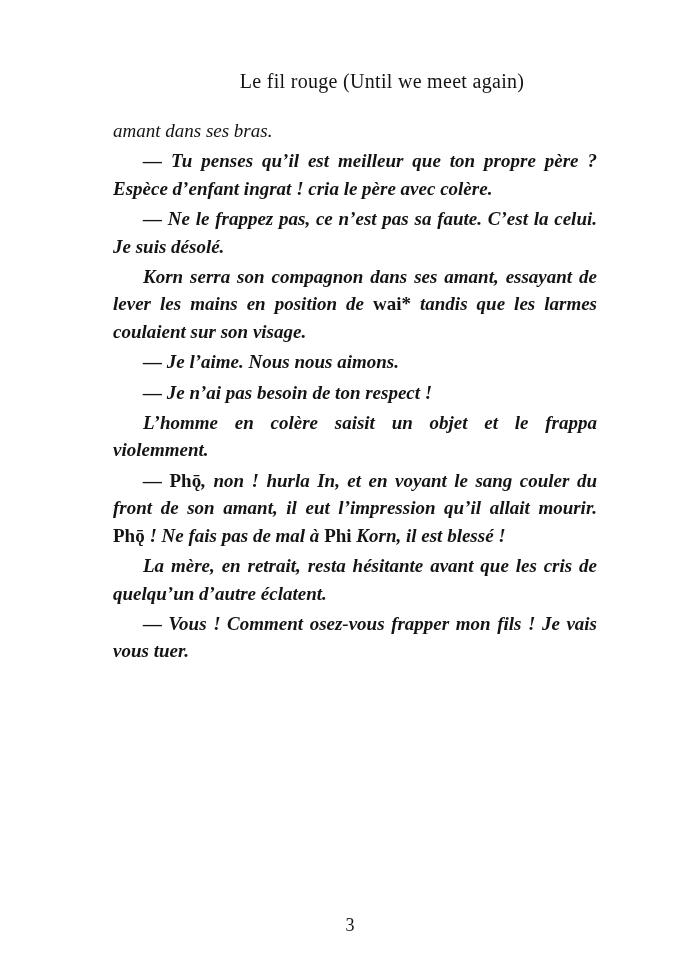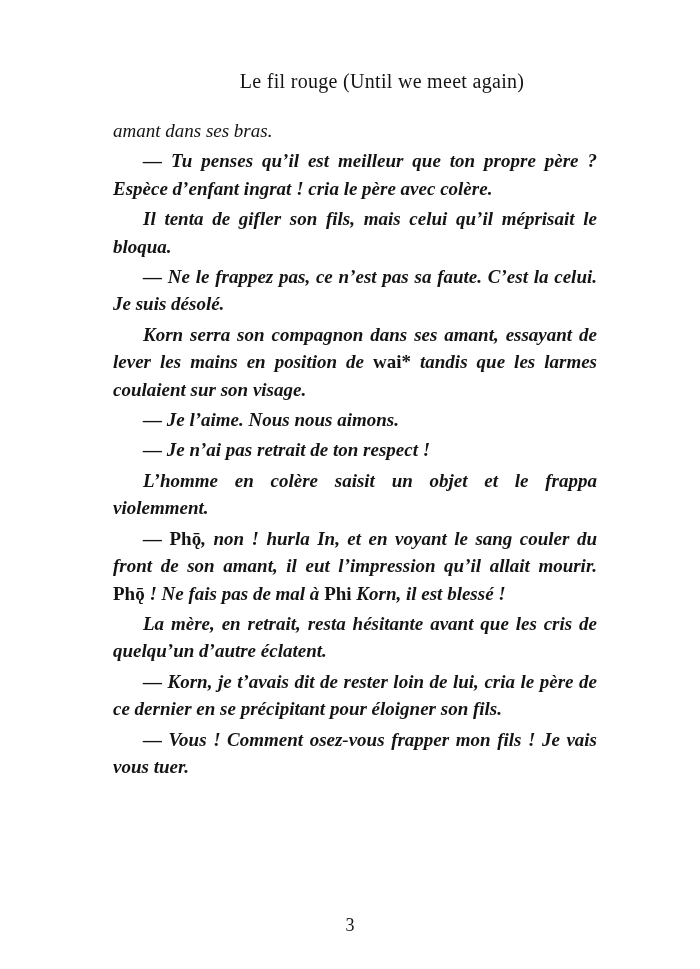--- a/index.html
+++ b/index.html
@@ -60,26 +60,24 @@
 </style>
 </head>
 <body>
 
 <div class="page">
   <div class="running-head">Le fil rouge (Until we meet again)</div>
 
   <div class="page-body">
       <p class="para"><span>amant dans ses bras.</span></p>
       <p class="para indent"><span>— Tu penses qu’il est meilleur que ton propre père ? Espèce d’enfant ingrat ! cria le père avec colère.</span></p>
-      <p class="para indent"><span>Il tenta de gifler son fils, mais celui qu’il méprisait le bloqua.</span></p>
       <p class="para indent"><span>— Ne le frappez pas, ce n’est pas sa faute. C’est la celui. Je suis désolé.</span></p>
       <p class="para indent"><span>Korn serra son compagnon dans ses amant, essayant de lever les mains en position de </span><span class="roman">wai*</span><span> tandis que les larmes coulaient sur son visage.</span></p>
       <p class="para indent"><span>— Je l’aime. Nous nous aimons.</span></p>
-      <p class="para indent"><span>— Je n’ai pas retrait de ton respect !</span></p>
+      <p class="para indent"><span>— Je n’ai pas besoin de ton respect !</span></p>
       <p class="para indent"><span>L’homme en colère saisit un objet et le frappa violemment.</span></p>
       <p class="para indent"><span>— </span><span class="roman">Phǭ</span><span>, non ! hurla In, et en voyant le sang couler du front de son amant, il eut l’impression qu’il allait mourir. </span><span class="roman">Phǭ</span><span> ! Ne fais pas de mal à </span><span class="roman">Phi</span><span> Korn, il est blessé !</span></p>
       <p class="para indent"><span>La mère, en retrait, resta hésitante avant que les cris de quelqu’un d’autre éclatent.</span></p>
-      <p class="para indent"><span>— Korn, je t’avais dit de rester loin de lui, cria le père de ce dernier en se précipitant pour éloigner son fils.</span></p>
       <p class="para indent"><span>— Vous ! Comment osez-vous frapper mon fils ! Je vais vous tuer.</span></p>
     </div>
 
   <div class="page-footer">3</div>
 </div>
 
 </body></html>

